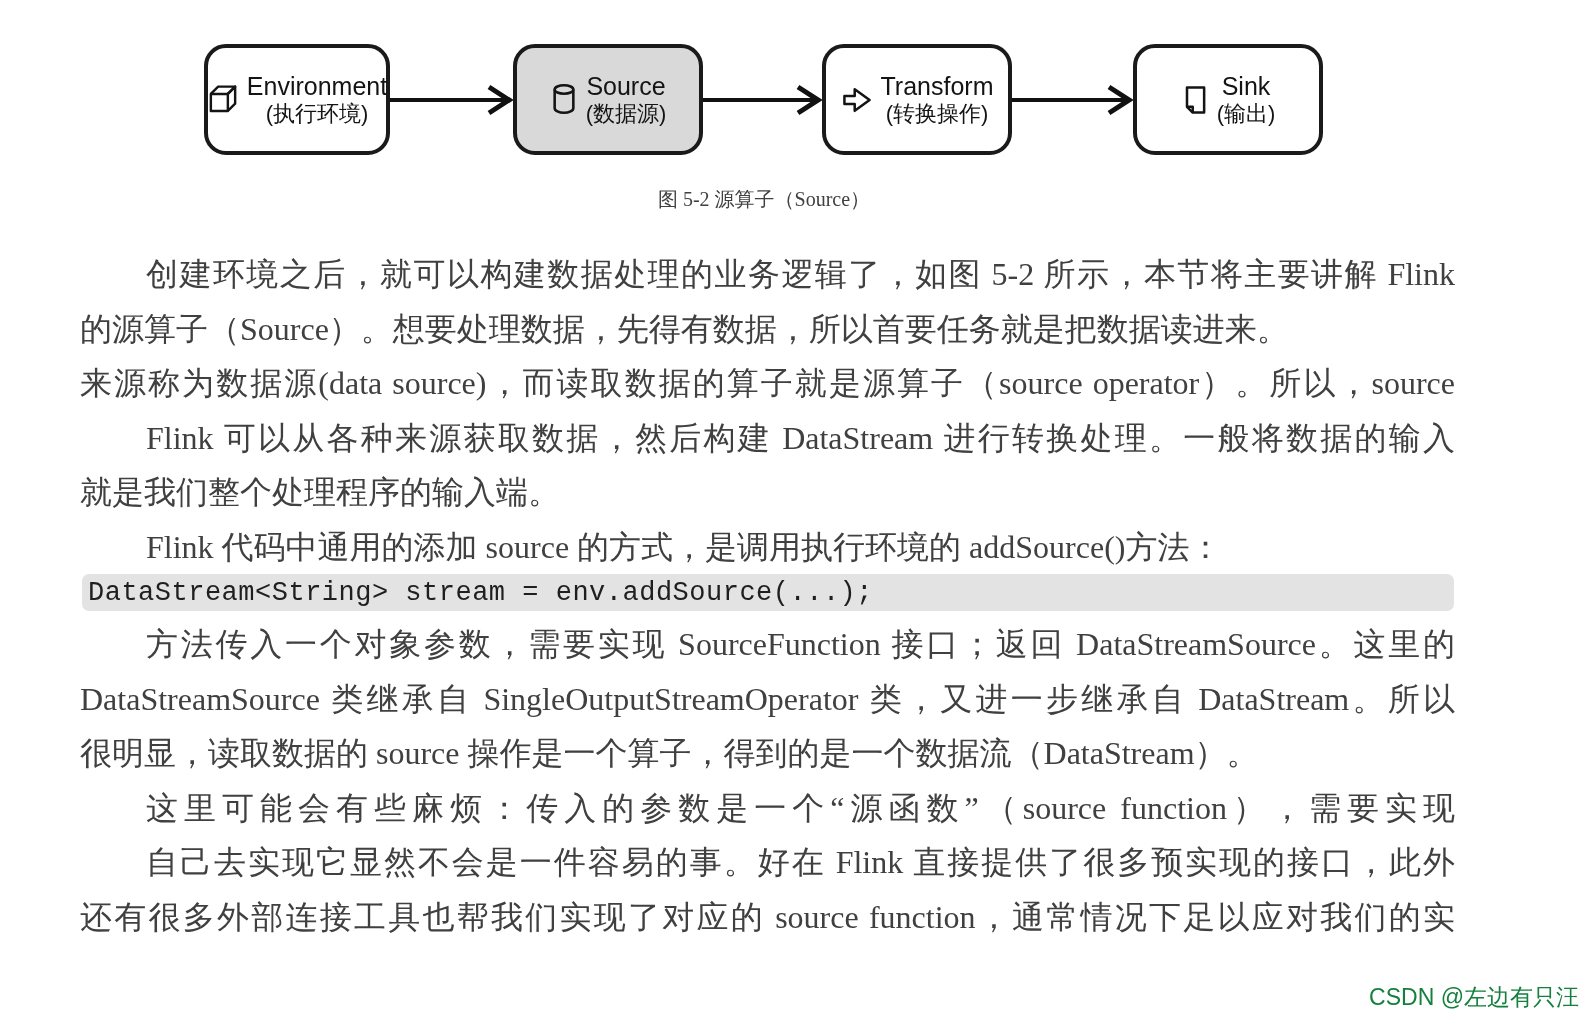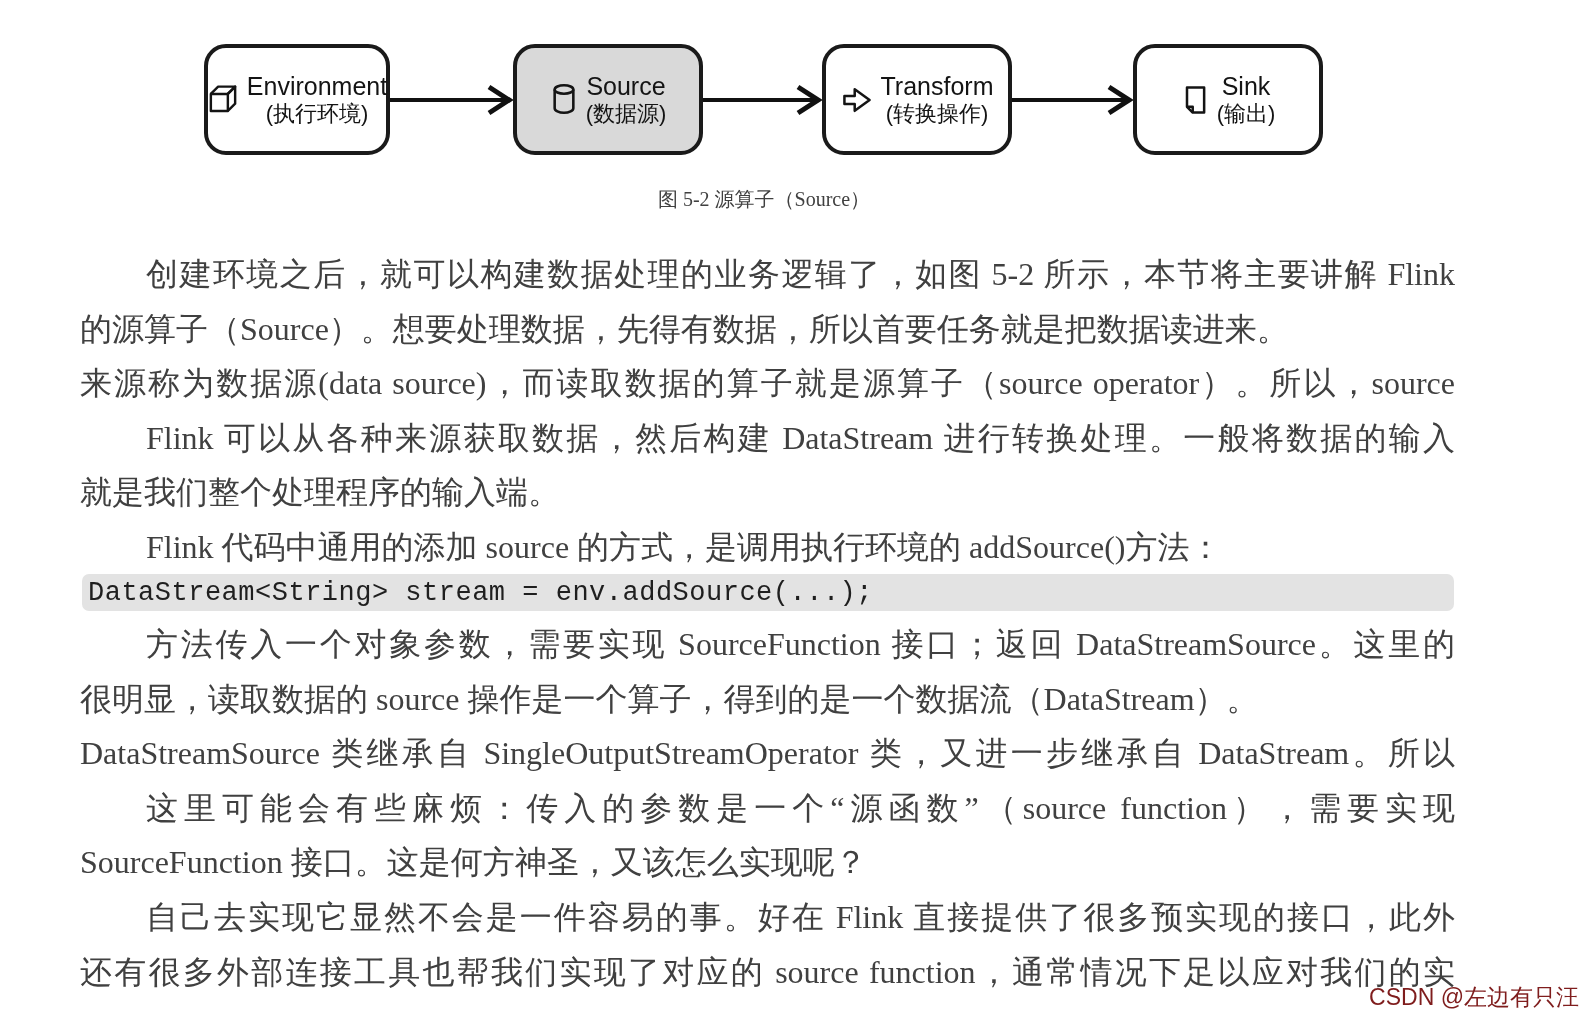--- a/index.html
+++ b/index.html
@@ -37,21 +37,21 @@
   .code-line{
     position:absolute;left:82px;top:574px;width:1372px;height:37px;box-sizing:border-box;
     background:#e3e3e3;display:flex;align-items:center;padding-left:6px;
     font-family:"Liberation Mono","DejaVu Sans Mono",monospace;
     font-size:27px;letter-spacing:0.5px;color:#1f1f1f;border-radius:7px;
   }
   
   .watermark{
     position:absolute;right:4px;top:982px;
     font-family:"Liberation Sans","DejaVu Sans",sans-serif;
-    font-size:23px;color:#7f1d1d;
+    font-size:23px;color:#15803d;
   }
 </style>
 </head>
 <body>
 
 <div class="diagram-node" style="left:204px;width:186px;">
   <span class="node-icon">
     <svg width="32" height="34" viewBox="0 0 26 28" fill="none" stroke="#141414" stroke-width="2" stroke-linejoin="round">
       <rect x="3" y="9" width="14" height="14"></rect>
       <path d="M3,9 L9,3 L23,3 L17,9"></path>
@@ -125,21 +125,20 @@
   <div class="ln fill">来源称为数据源(data source)，而读取数据的算子就是源算子（source operator）。所以，source</div>
   <div class="ln indent fill">Flink 可以从各种来源获取数据，然后构建 DataStream 进行转换处理。一般将数据的输入</div>
   <div class="ln">就是我们整个处理程序的输入端。</div>
   <div class="ln indent">Flink 代码中通用的添加 source 的方式，是调用执行环境的 addSource()方法：</div>
 </div>
 
 <div class="code-line">DataStream&lt;String&gt; stream = env.addSource(...);</div>
 
 <div class="text-block tb2">
   <div class="ln indent fill">方法传入一个对象参数，需要实现 SourceFunction 接口；返回 DataStreamSource。这里的</div>
+  <div class="ln fill">DataStreamSource 类继承自 SingleOutputStreamOperator 类，又进一步继承自 DataStream。所以</div>
   <div class="ln">很明显，读取数据的 source 操作是一个算子，得到的是一个数据流（DataStream）。</div>
-  <div class="ln fill">DataStreamSource 类继承自 SingleOutputStreamOperator 类，又进一步继承自 DataStream。所以</div>
   <div class="ln indent fill">这里可能会有些麻烦：传入的参数是一个“源函数”（source function），需要实现</div>
-  <div class="ln">SourceFunction 接口。这是何方神圣，又该怎么实现呢？</div>
   <div class="ln indent fill">自己去实现它显然不会是一件容易的事。好在 Flink 直接提供了很多预实现的接口，此外</div>
   <div class="ln fill">还有很多外部连接工具也帮我们实现了对应的 source function，通常情况下足以应对我们的实</div>
 </div>
 
 <div class="watermark">CSDN @左边有只汪</div>
 
 </body></html>

